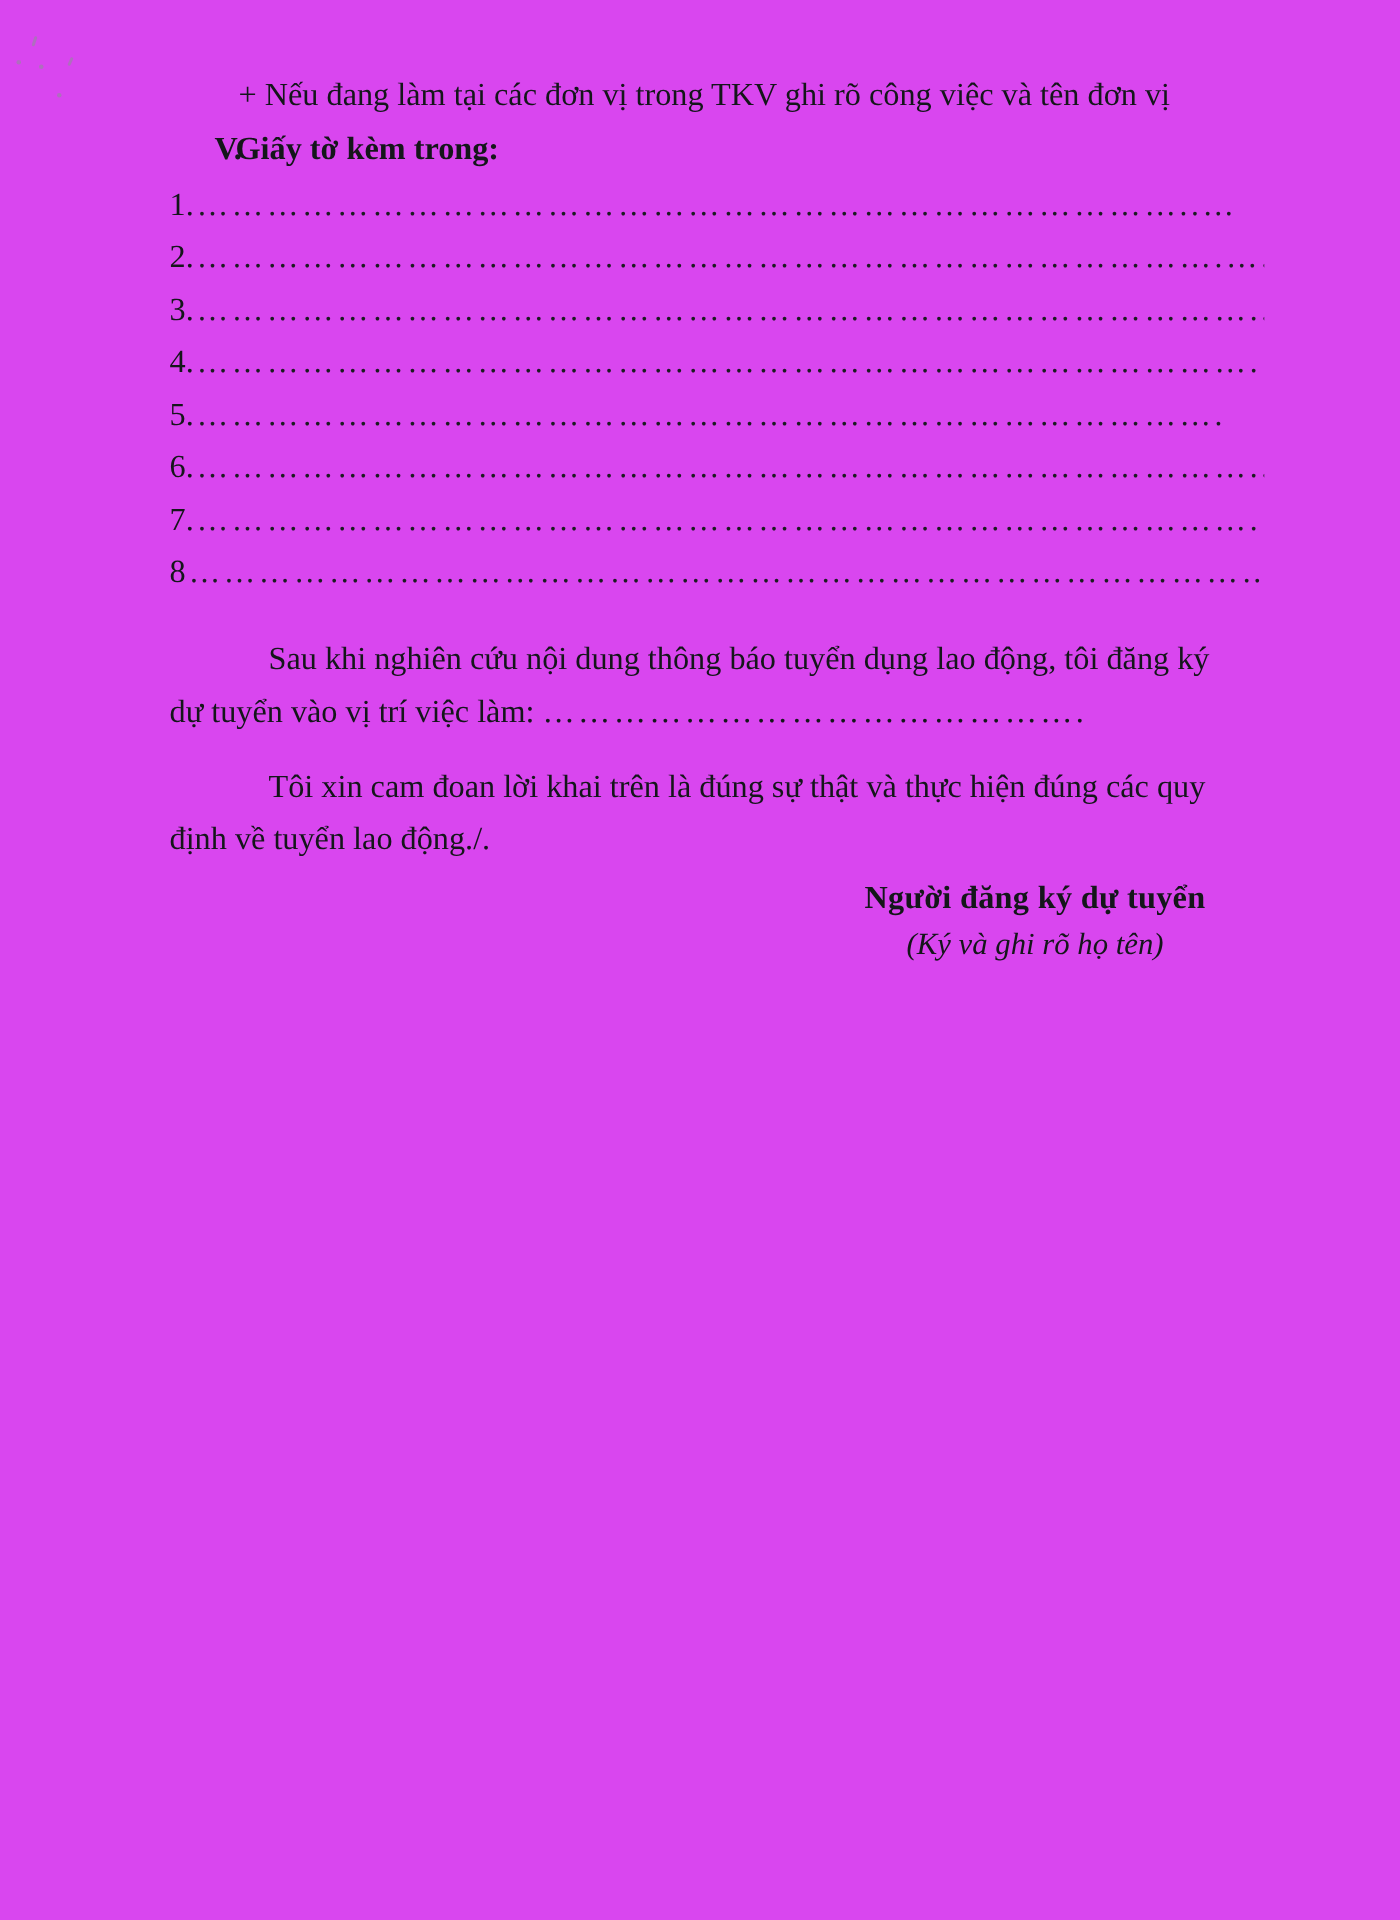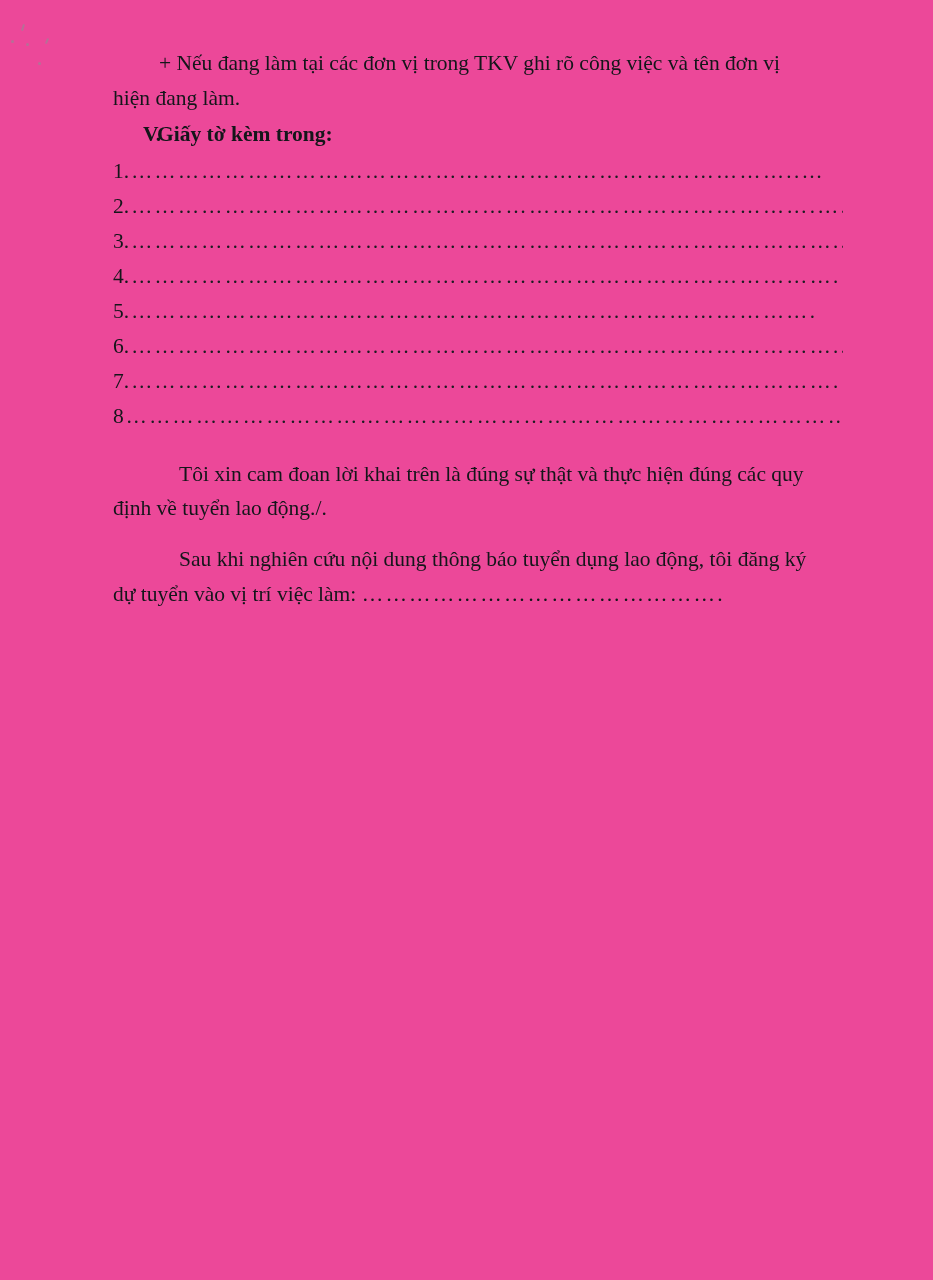--- a/index.html
+++ b/index.html
@@ -12,21 +12,21 @@
     height: 1280px;
     position: relative;
     font-family: "Liberation Serif", serif;
     color: #14161a;
     overflow: hidden;
   }
 
   .page {
     position: absolute;
     inset: 0;
-    background: #ec4899;
+    background: #d946ef;
   }
 
   
   .speck {
     position: absolute;
     background: #8d8f95;
     border-radius: 50%;
     opacity: .55;
   }
   .s1 { left: 22px;  top: 24px;  width: 2px; height: 7px; transform: rotate(18deg); border-radius: 1px; }
@@ -122,21 +122,20 @@
 
   <span class="speck s1"></span>
   <span class="speck s2"></span>
   <span class="speck s3"></span>
   <span class="speck s4"></span>
   <span class="speck s5"></span>
 
   <div class="content">
 
     <p class="indent">+ Nếu đang làm tại các đơn vị trong TKV ghi rõ công việc và tên đơn vị</p>
-    <p>hiện đang làm.</p>
 
     <div class="section-head">
       <span class="numeral">V.</span>
       <span>Giấy tờ kèm trong:</span>
     </div>
 
     <ul class="attach-list">
       <li class="attach-row">
         <span class="idx">1.</span>
         <span class="dots">…………………………………………………………………………..…</span>
@@ -165,25 +164,29 @@
         <span class="idx">7.</span>
         <span class="dots">……………………………………………………………………………….</span>
       </li>
       <li class="attach-row">
         <span class="idx">8</span>
         <span class="dots">………………………………………………………………………………….</span>
       </li>
     </ul>
 
     <div class="para-block">
+      <p class="indent-lg">Sau khi nghiên cứu nội dung thông báo tuyển dụng lao động, tôi đăng ký</p>
+      <p><span>dự tuyển vào vị trí việc làm: </span><span class="inline-dots">……………………………………….</span></p>
+    </div>
+
+    <div class="para-block">
       <p class="indent-lg">Tôi xin cam đoan lời khai trên là đúng sự thật và thực hiện đúng các quy</p>
       <p>định về tuyển lao động./.</p>
     </div>
 
-    <div class="para-block">
-      <p class="indent-lg">Sau khi nghiên cứu nội dung thông báo tuyển dụng lao động, tôi đăng ký</p>
-      <p><span>dự tuyển vào vị trí việc làm: </span><span class="inline-dots">……………………………………….</span></p>
-    </div>
-
   </div>
 
+  <div class="signature">
+    <div class="sig-title">Người đăng ký dự tuyển</div>
+    <div class="sig-sub">(Ký và ghi rõ họ tên)</div>
+  </div>
 
 </div>
 
 </body></html>

